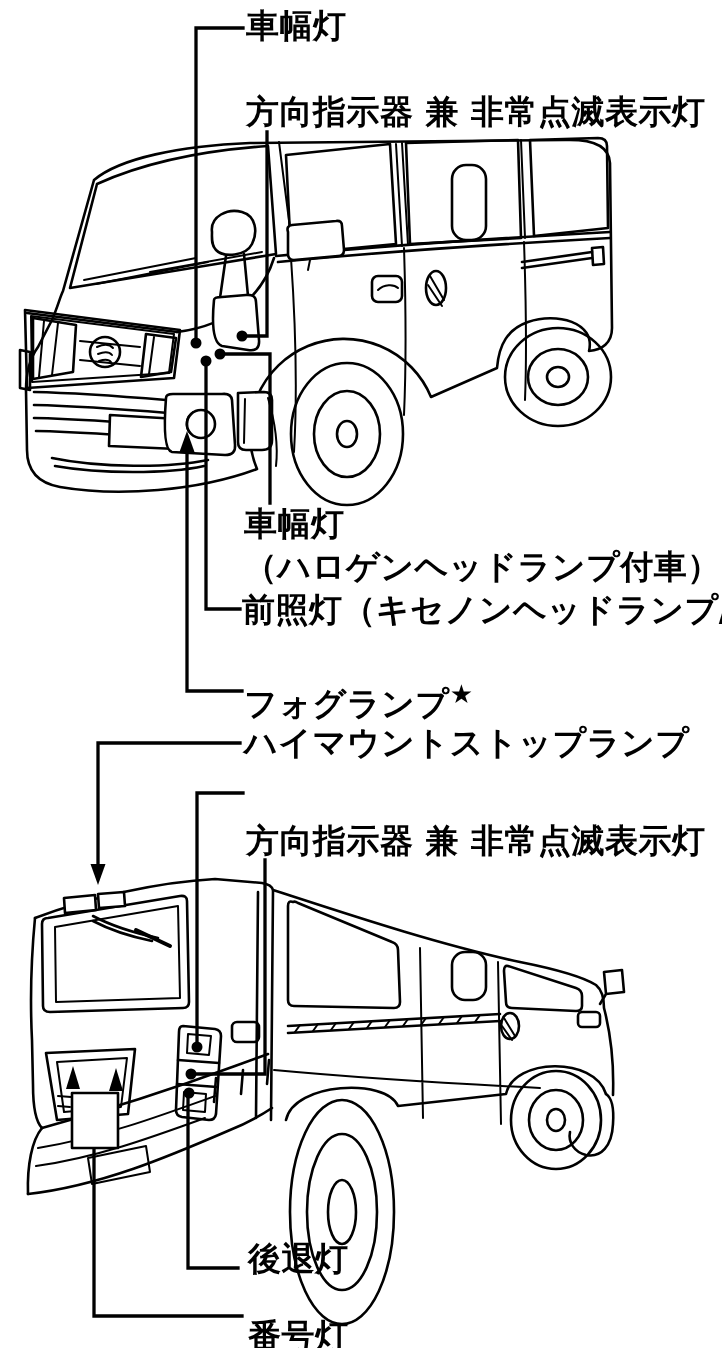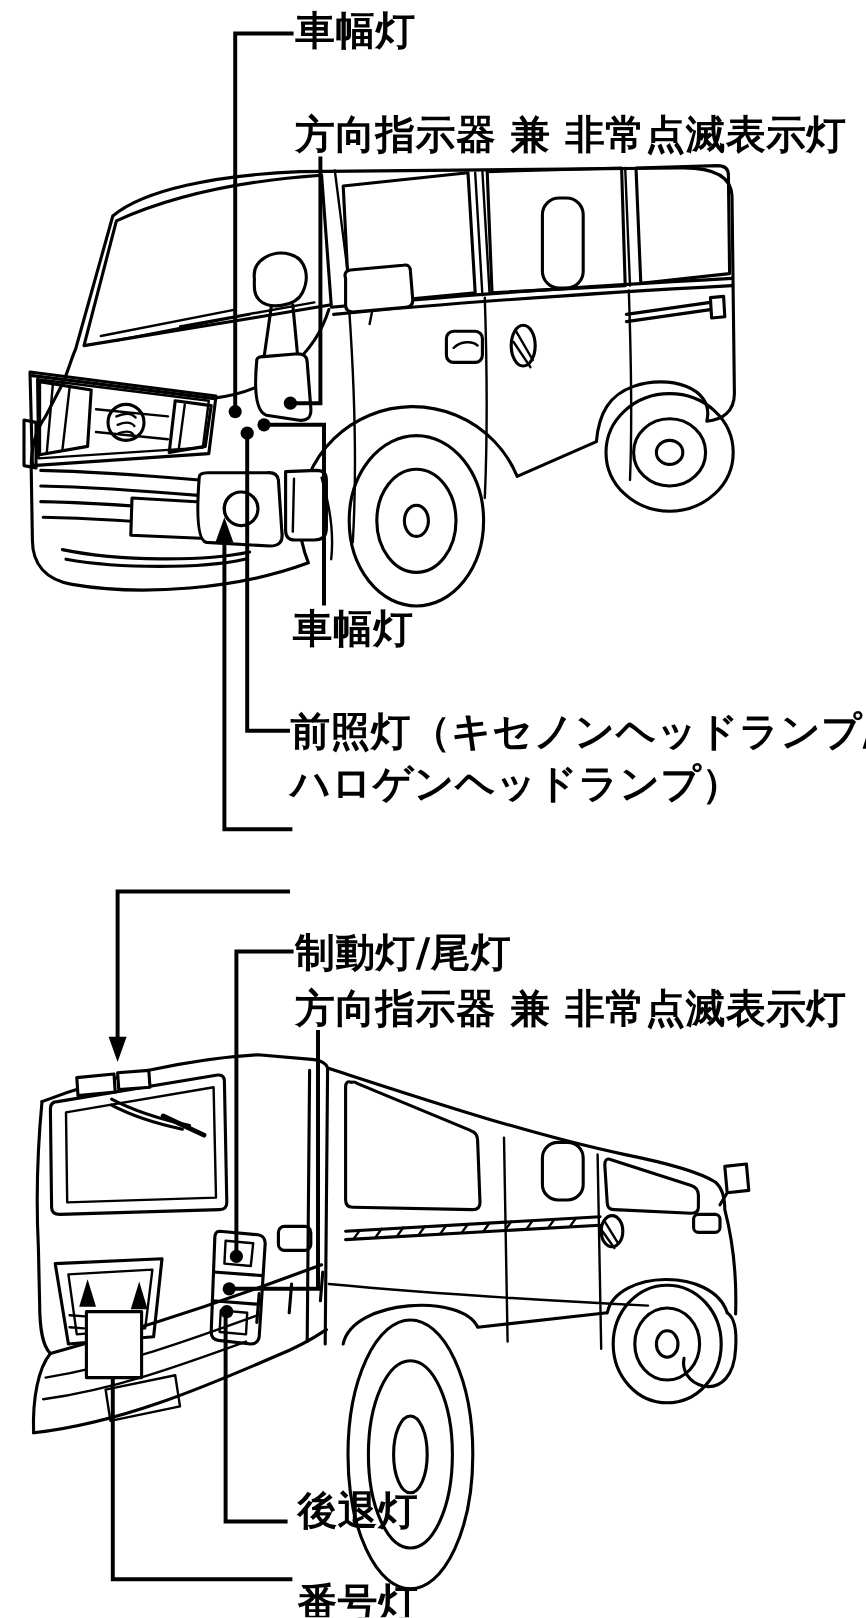--- a/index.html
+++ b/index.html
@@ -204,22 +204,23 @@
     <rect class="wf" x="72" y="1093" width="46" height="55"></rect>
     <polygon class="head" points="73,1066 66,1089 80,1089"></polygon>
     <polygon class="head" points="116,1068 109,1091 123,1091"></polygon>
   </g>
 </svg>
 
   <div class="lbl" style="left:246px;top:8px">車幅灯</div>
   <div class="lbl" style="left:246px;top:94px">方向指示器 兼 非常点滅表示灯</div>
 
   <div class="lbl" style="left:244px;top:506px">車幅灯</div>
+  <div class="lbl" style="left:244px;top:549px">（ハロゲンヘッドランプ付車）</div>
   <div class="lbl" style="left:242px;top:592px">前照灯（キセノンヘッドランプ/</div>
-  <div class="lbl" style="left:242px;top:635px">ハロゲンヘッドランプ）</div>
-
-  <div class="lbl" style="left:246px;top:776px">制動灯/尾灯</div>
+  <div class="lbl" style="left:244px;top:676px"><span>フォグランプ</span><span class="star">★</span></div>
+
+  <div class="lbl" style="left:244px;top:725px">ハイマウントストップランプ</div>
   <div class="lbl" style="left:246px;top:823px">方向指示器 兼 非常点滅表示灯</div>
 
   <div class="lbl" style="left:248px;top:1241px">後退灯</div>
   <div class="lbl" style="left:248px;top:1318px">番号灯</div>
 
 </div>
 
 </body></html>

